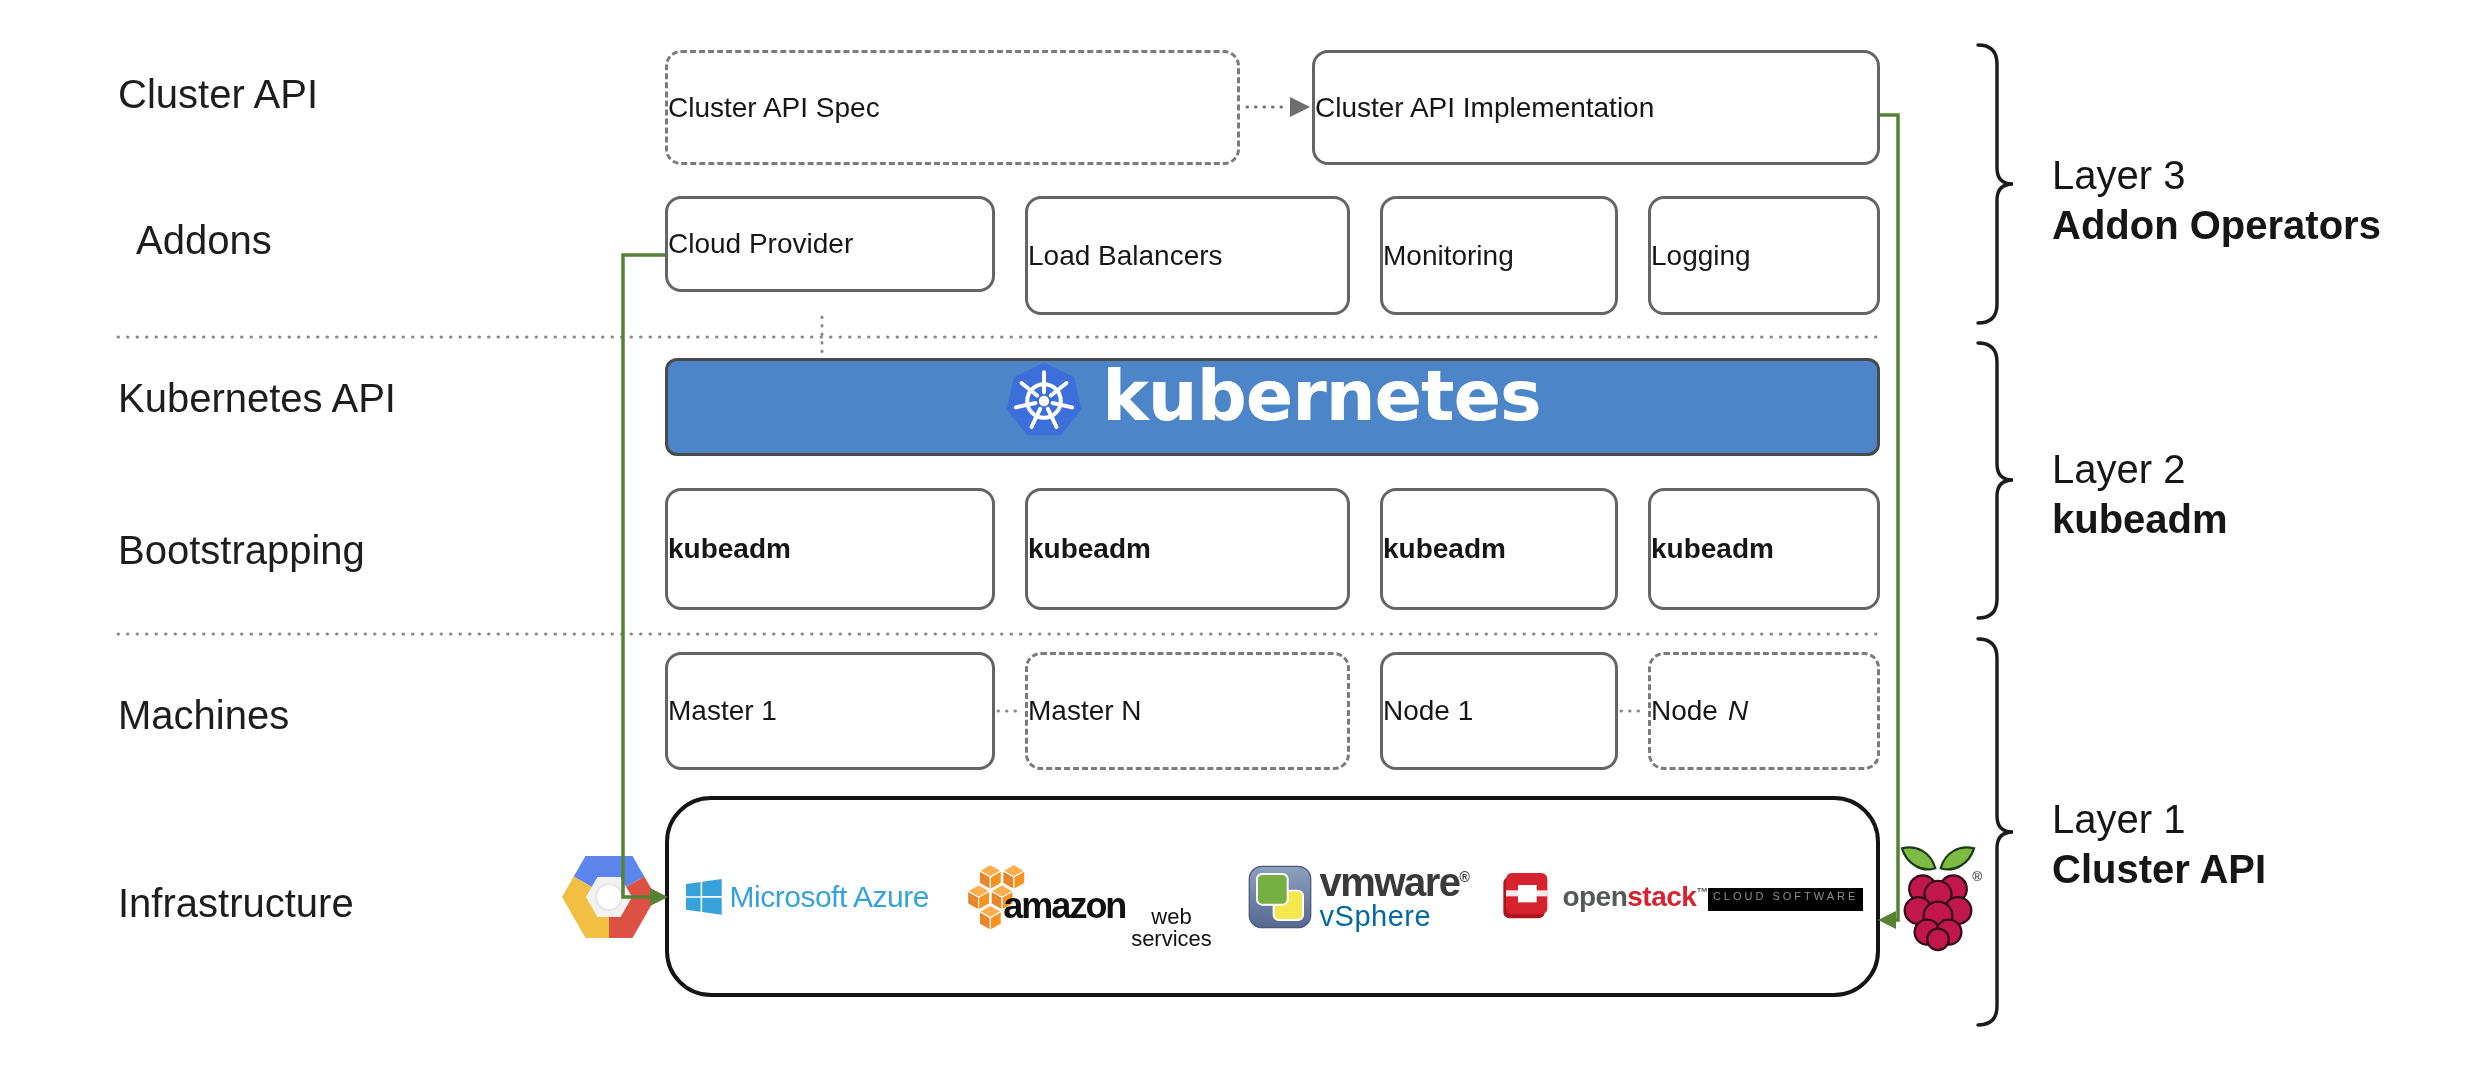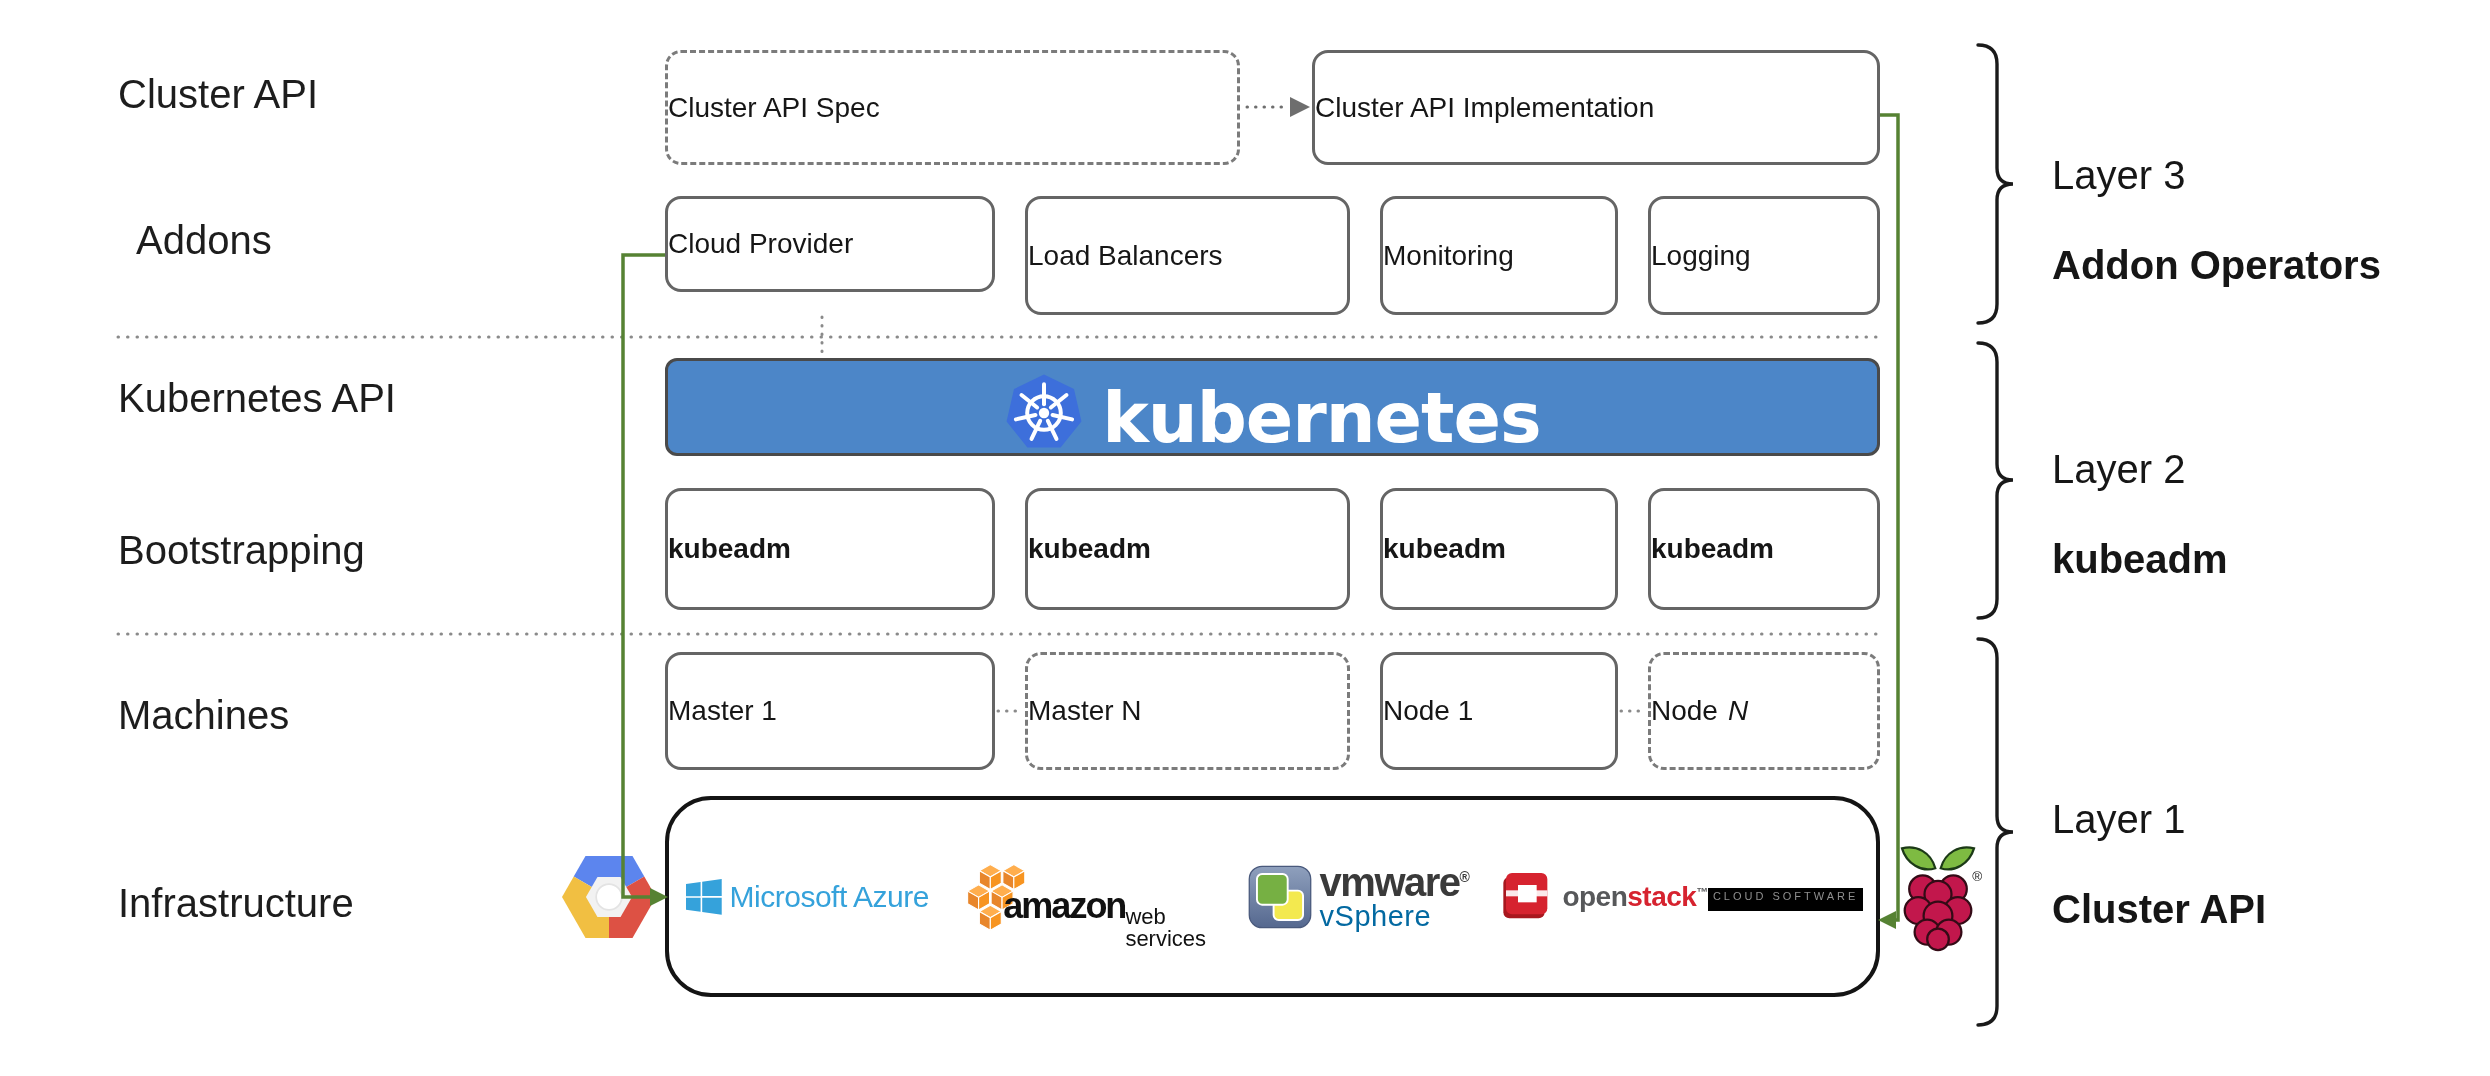--- a/index.html
+++ b/index.html
@@ -6,43 +6,43 @@
   .canvas{position:relative;width:2490px;height:1076px;background:#fff;overflow:hidden;
           font-family:"Liberation Sans",sans-serif;color:#1b1b1b;}
   .rowlabel{position:absolute;font-size:40px;line-height:48px;color:#1d1d1d;white-space:nowrap;}
   .box{position:absolute;background:#fff;border:3px solid #656565;border-radius:16px;
        display:flex;align-items:center;justify-content:flex-start;font-size:28px;color:#161616;
        box-sizing:border-box;white-space:nowrap;}
   .box.dashed{border:3px dashed #7b7b7b;}
   .box.bold{font-weight:bold;}
   .suffix-italic{font-style:italic;margin-left:10px;}
   .banner{position:absolute;left:665px;top:358px;width:1215px;height:98px;background:var(--banner_blue,#4C86C8);
-          border:3px solid #4a4a4a;border-radius:12px;display:flex;align-items:flex-end;justify-content:center;
+          border:3px solid #4a4a4a;border-radius:12px;display:flex;align-items:flex-start;justify-content:center;
           gap:18px;box-sizing:border-box;}
   .banner-text{font-family:"DejaVu Sans",sans-serif;font-weight:bold;font-size:70px;color:#ffffff;letter-spacing:-1px;line-height:70px;}
   .infra{position:absolute;left:665px;top:796px;width:1215px;height:201px;background:#fff;
          border:4px solid #141414;border-radius:46px;box-sizing:border-box;
          display:flex;align-items:center;justify-content:center;gap:30px;padding:0 28px;}
   .logo{display:flex;align-items:center;}
   .azure-text{font-size:30px;color:#35A2DB;letter-spacing:-0.5px;margin-left:8px;white-space:nowrap;}
   .aws-text{display:flex;flex-direction:row;margin-left:-26px;margin-top:44px;line-height:1;}
   .aws-amazon{font-weight:bold;font-size:36px;color:#111;letter-spacing:-2px;}
-  .aws-web{font-size:22px;color:#111;letter-spacing:0px;margin-top:18px;}
+  .aws-web{font-size:22px;color:#111;letter-spacing:0px;margin-top:18px;text-align:center;}
   .vm-text{display:flex;flex-direction:column;margin-left:8px;line-height:1;}
   .vm-word{font-weight:bold;font-size:40px;color:#3a3a3a;letter-spacing:-1.5px;}
   .vm-word sup{font-size:14px;color:#3a3a3a;}
   .vm-sub{font-size:29px;color:#0369a1;margin-top:0;letter-spacing:0.5px;}
   .os-text{display:flex;margin-left:8px;line-height:1;}
   .os-words{font-weight:bold;font-size:28px;letter-spacing:-0.5px;}
   .os-open{color:#57585a;}
   .os-stack{color:#D6232F;}
   .os-words sup{font-size:12px;color:#57585a;}
   .os-sub{font-size:11px;color:#8f8f8f;letter-spacing:3px;background:#000000;padding:3px 5px;margin-top:5px;white-space:nowrap;}
   .layer-line{position:absolute;font-size:40px;line-height:46px;white-space:nowrap;color:#161616;}
-  .layer-line.b{font-weight:bold;margin-top:40px;}
+  .layer-line.b{font-weight:bold;}
   svg.overlay{position:absolute;left:0;top:0;pointer-events:none;}
 </style>
 </head>
 <body>
 
 <div class="canvas">
 
   <div class="rowlabel" style="left:118px;top:70px">Cluster API</div>
   <div class="rowlabel" style="left:136px;top:216px">Addons</div>
   <div class="rowlabel" style="left:118px;top:374px">Kubernetes API</div>

